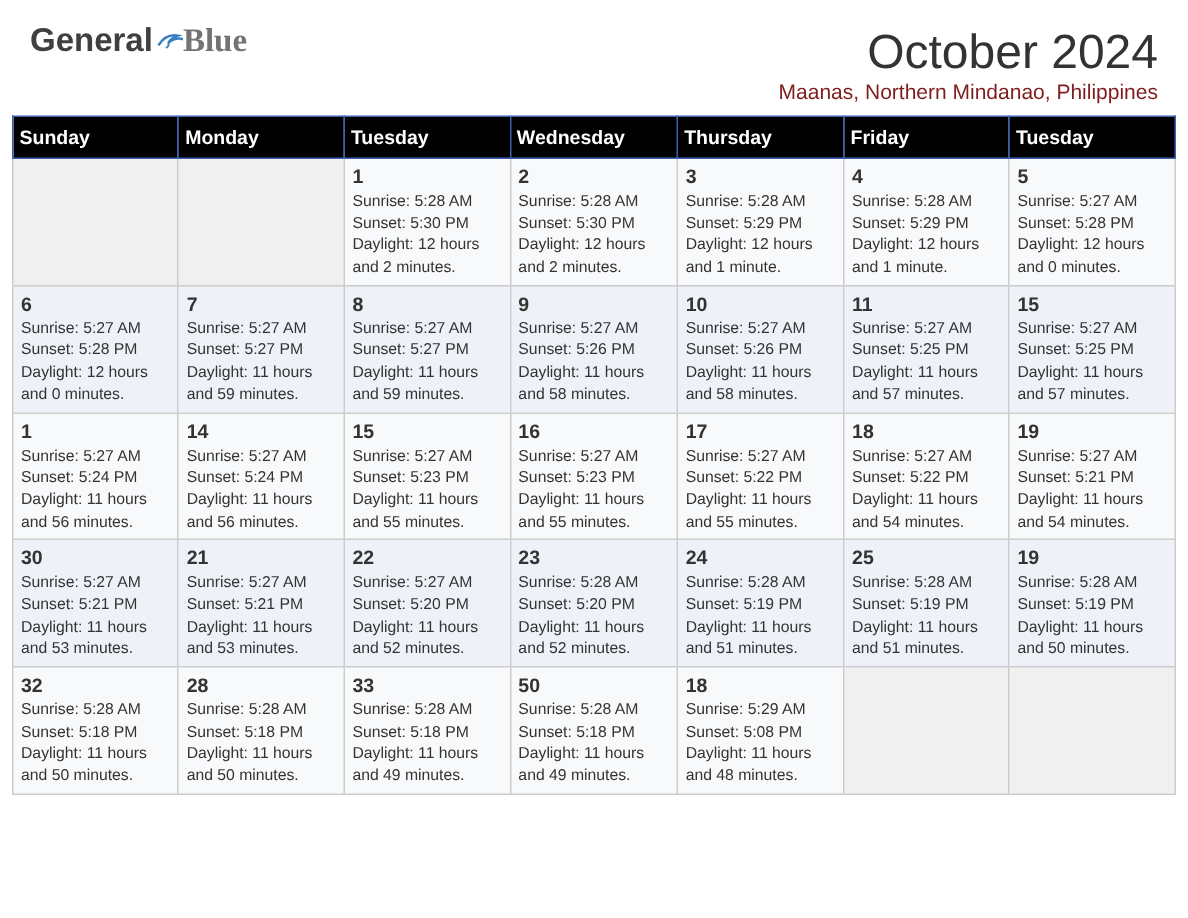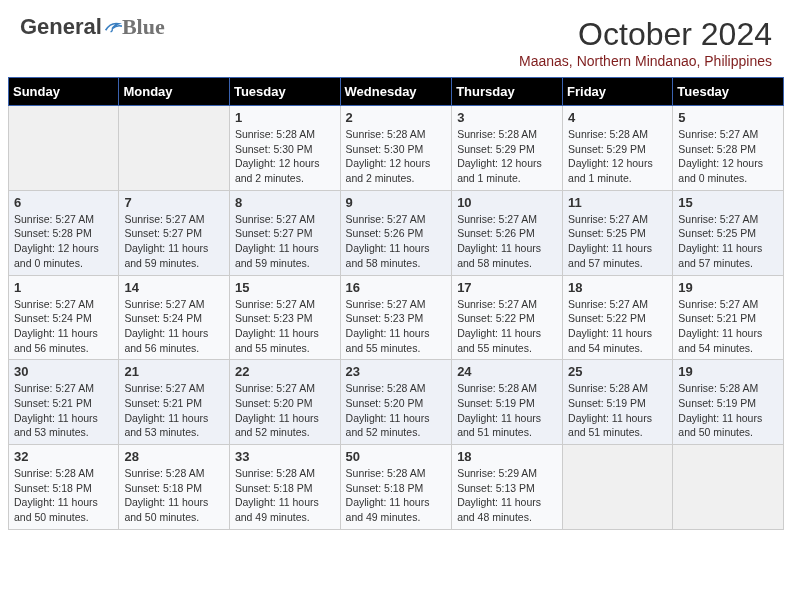--- a/index.html
+++ b/index.html
@@ -255,20 +255,20 @@
           <td><span class="day-number">33</span>
           <span class="cell-text">Sunrise: 5:28 AM</span><br>
           <span class="cell-text">Sunset: 5:18 PM</span><br>
           <span class="cell-text">Daylight: 11 hours and 49 minutes.</span></td>
           <td><span class="day-number">50</span>
           <span class="cell-text">Sunrise: 5:28 AM</span><br>
           <span class="cell-text">Sunset: 5:18 PM</span><br>
           <span class="cell-text">Daylight: 11 hours and 49 minutes.</span></td>
           <td><span class="day-number">18</span>
           <span class="cell-text">Sunrise: 5:29 AM</span><br>
-          <span class="cell-text">Sunset: 5:13 PM</span><br>
+          <span class="cell-text">Sunset: 5:08 PM</span><br>
           <span class="cell-text">Daylight: 11 hours and 48 minutes.</span></td>
           <td class="empty"></td>
           <td class="empty"></td>
         </tr>
       </tbody>
   </table>
 </div>
 
 </body></html>

